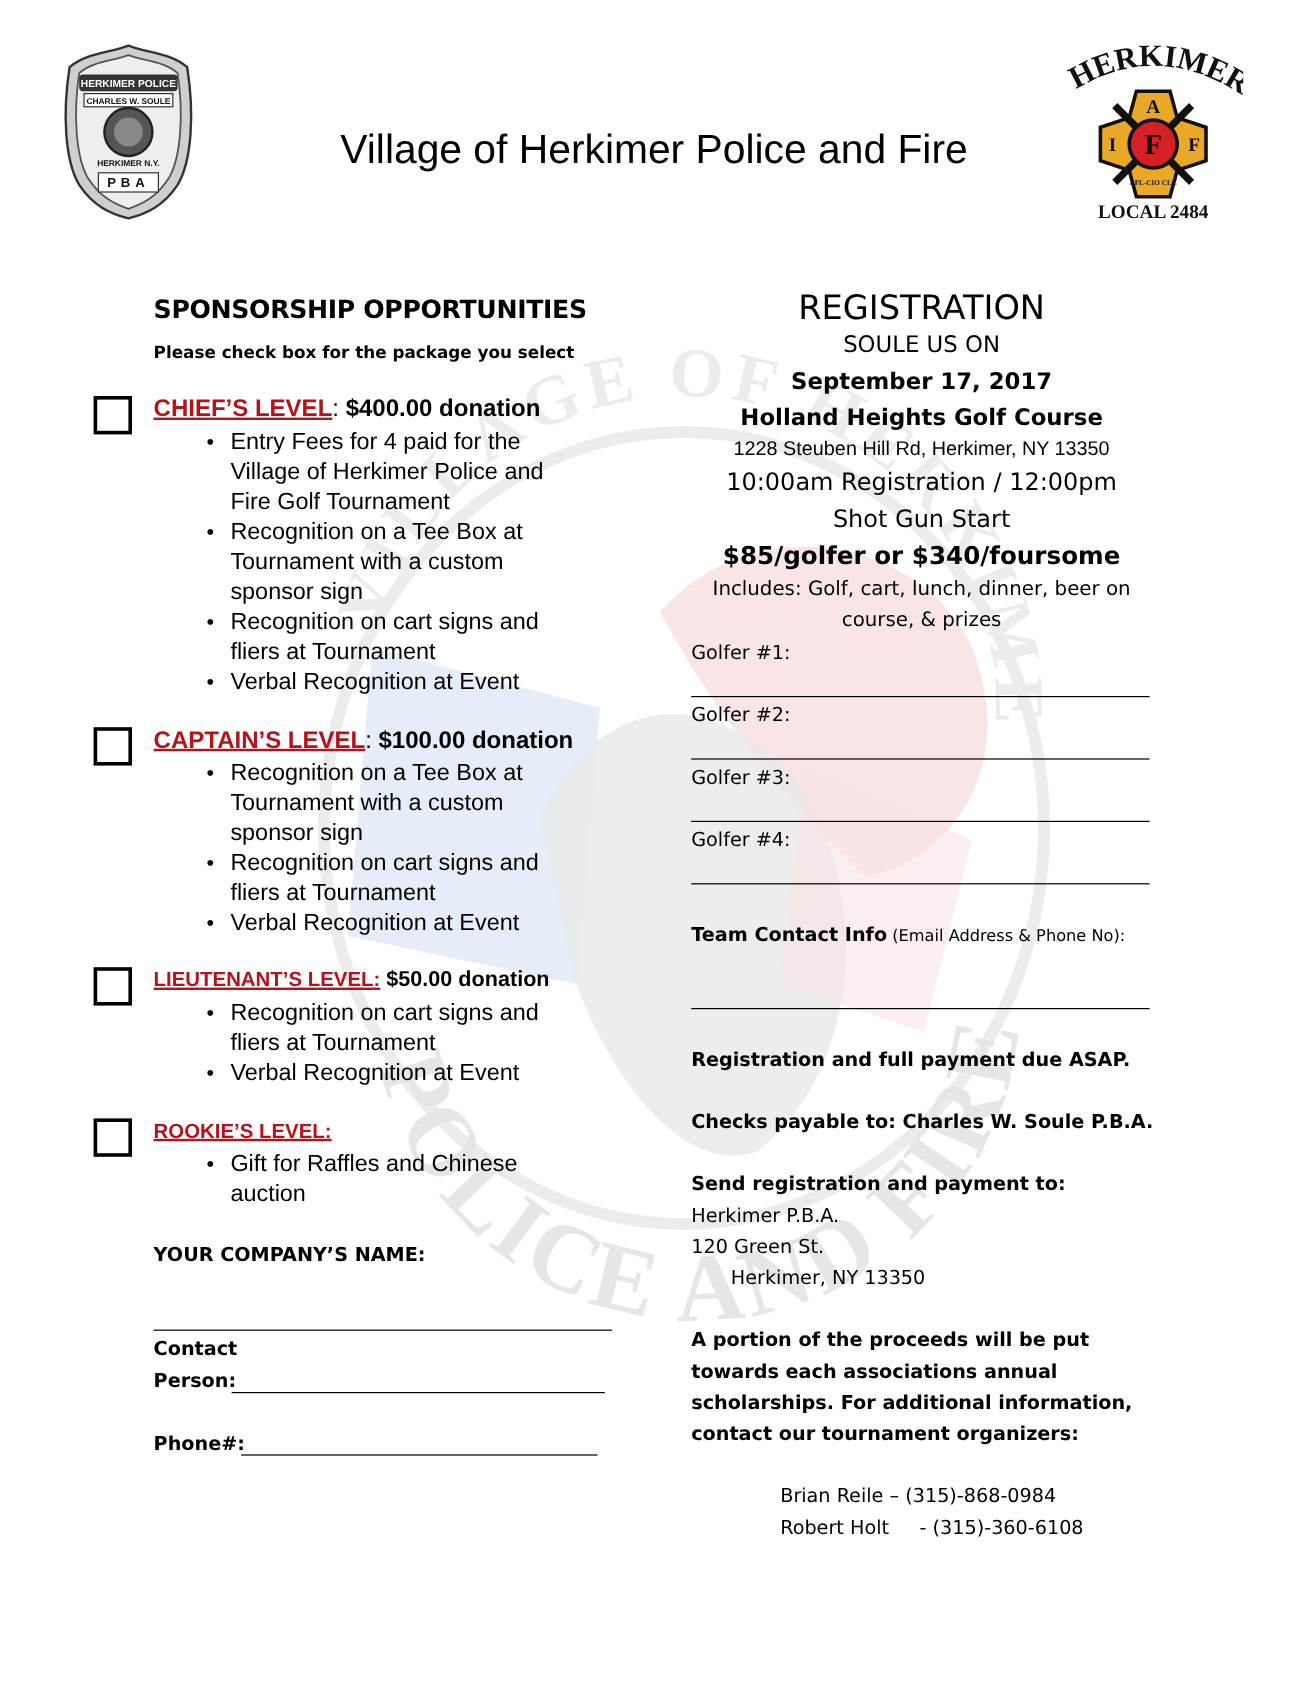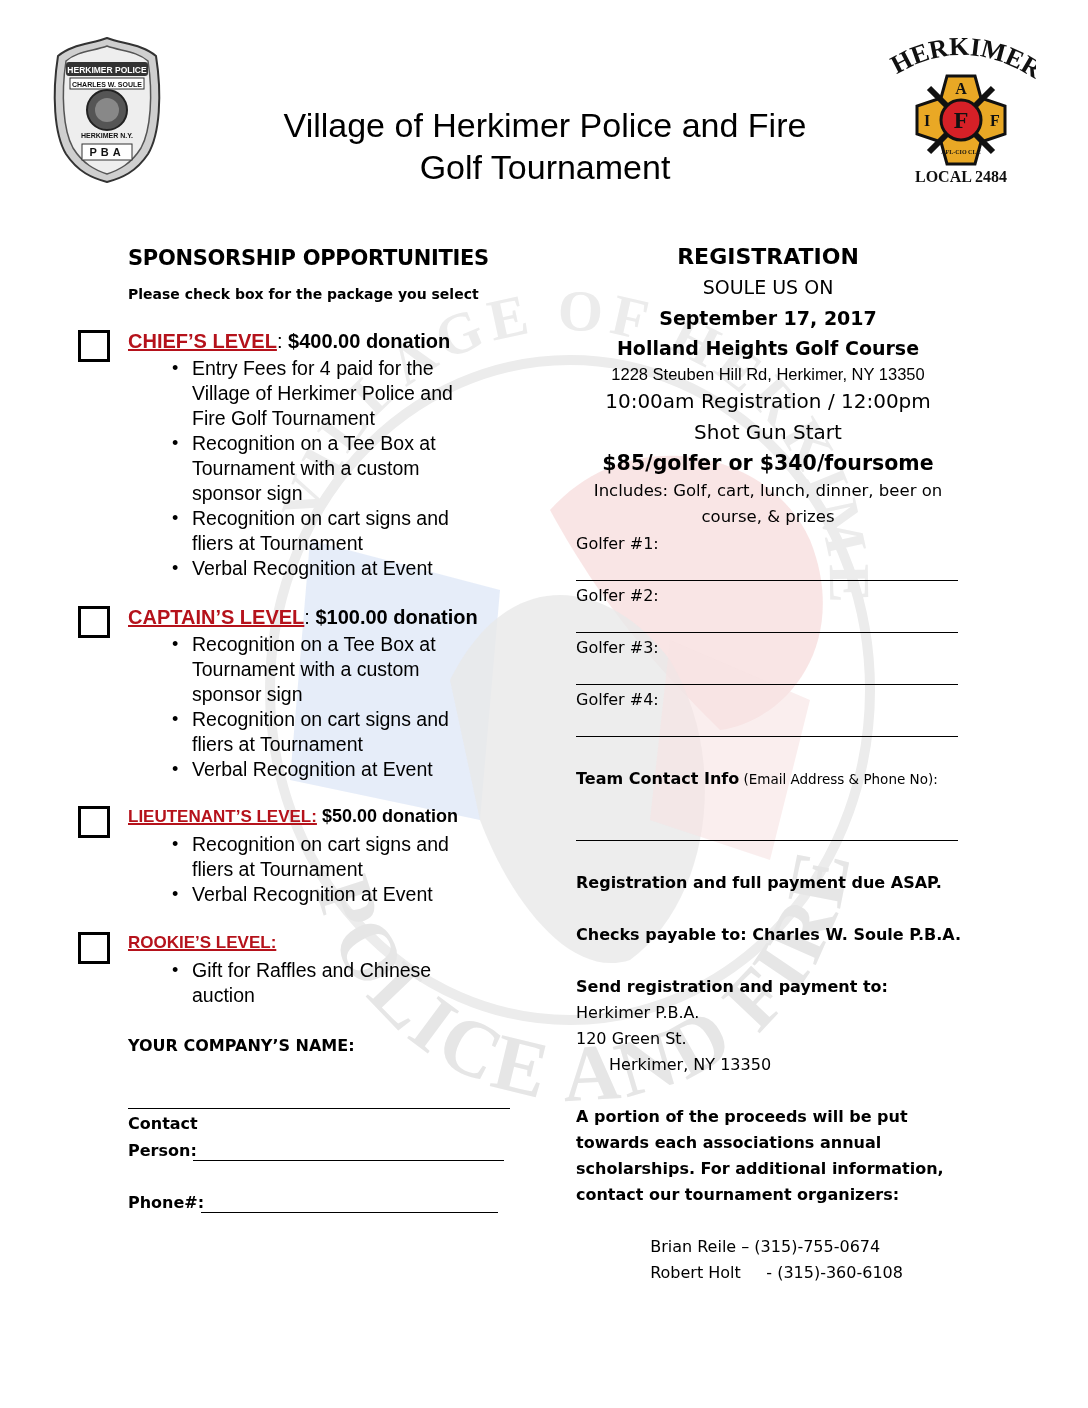--- a/index.html
+++ b/index.html
@@ -21,21 +21,21 @@
   .level .lvl-name { color: #b5121b; text-decoration: underline; text-decoration-thickness: 2px; }
   .level .lvl-name.small { font-size: 17px; }
   .level ul { position: absolute; left: 64px; top: 26px; margin: 0; padding: 0; list-style: none; width: 340px; }
   .level li { position: relative; padding-left: 50px; font-size: 19.5px; line-height: 25px; }
   .level li::before { content: "\2022"; position: absolute; left: 30px; top: 0; font-size: 18px; }
 
   .company { position: absolute; left: 128px; font-family: "DejaVu Sans", sans-serif; font-weight: bold; font-size: 16px; }
   .line { position: absolute; border-bottom: 1.3px solid #000; }
 
   .reg { position: absolute; left: 576px; width: 384px; text-align: center; font-family: "DejaVu Sans", sans-serif; }
-  .r-title { font-weight: bold; font-size: 22px; }
+  .r-title { font-weight: normal; font-size: 28px; }
   .r-norm { font-size: 19px; }
   .r-bold { font-weight: bold; font-size: 19px; }
   .r-addr { font-family: "Liberation Sans", sans-serif; font-size: 16.5px; }
   .r-time { font-size: 20px; line-height: 31px; }
   .r-price { font-weight: bold; font-size: 20.5px; }
   .r-incl { font-size: 16.5px; line-height: 26px; }
   .rl { position: absolute; left: 576px; font-family: "DejaVu Sans", sans-serif; font-size: 16px; line-height: 26px; }
   .rl.bold { font-weight: bold; }
   .small-paren { font-weight: normal; font-size: 13.5px; }
 </style>
@@ -55,21 +55,20 @@
   <text font-family="Liberation Serif, serif" font-size="58" font-weight="bold" fill="#ececec" letter-spacing="6">
     <textPath href="#arcTop" startOffset="8%">VILLAGE OF HERKIMER</textPath>
   </text>
   <text font-family="Liberation Serif, serif" font-size="80" font-weight="bold" fill="#e6e6e6" letter-spacing="4">
     <textPath href="#arcBot" startOffset="8%">POLICE AND FIRE</textPath>
   </text>
 </svg>
 
 <div class="abs title">
   <div>Village of Herkimer Police and Fire</div>
-  <div>Golf Tournament</div>
 </div>
 
 <svg class="abs badge" viewBox="0 0 110 150">
   <path d="M55,4 C70,10 90,10 104,22 C110,60 108,100 96,120 C84,138 70,144 55,148 C40,144 26,138 14,120 C2,100 0,60 6,22 C20,10 40,10 55,4 Z" fill="#cfcfcf" stroke="#333" stroke-width="2"></path>
   <path d="M55,12 C68,17 85,17 96,27 C101,60 99,96 89,114 C79,130 67,136 55,140 C43,136 31,130 21,114 C11,96 9,60 14,27 C25,17 42,17 55,12 Z" fill="#eeeeee" stroke="#555" stroke-width="1.5"></path>
   <rect x="14" y="28" width="82" height="14" fill="#333" rx="3"></rect>
   <text x="55" y="38.5" text-anchor="middle" font-size="8.5" font-weight="bold" fill="#fff" font-family="Liberation Sans, sans-serif">HERKIMER POLICE</text>
   <rect x="18" y="44" width="74" height="11" fill="#fff" stroke="#333"></rect>
   <text x="55" y="52.5" text-anchor="middle" font-size="7" font-weight="bold" fill="#111" font-family="Liberation Sans, sans-serif">CHARLES W. SOULE</text>
   <circle cx="55" cy="76" r="20" fill="#555" stroke="#222" stroke-width="2"></circle>
@@ -188,17 +187,17 @@
 <div class="rl" style="top:1000px;">Herkimer P.B.A.</div>
 <div class="rl" style="top:1026px;">120 Green St.</div>
 <div class="rl" style="top:1052px;margin-left:33px;">Herkimer, NY 13350</div>
 
 <div class="rl bold" style="top:1104px;">A portion of the proceeds will be put</div>
 <div class="rl bold" style="top:1130px;">towards each associations annual</div>
 <div class="rl bold" style="top:1156px;">scholarships. For additional information,</div>
 <div class="rl bold" style="top:1182px;">contact our tournament organizers:</div>
 
 <div class="rl" style="top:1208px; left:640px; white-space:pre;">
-  <span>Brian Reile</span><span> – </span><span>(315)-755-0674</span>
+  <span>Brian Reile</span><span> – </span><span>(315)-868-0984</span>
 </div>
 <div class="rl" style="top:1234px; left:640px; white-space:pre;">
   <span>Robert Holt</span><span>     - </span><span>(315)-360-6108</span>
 </div>
 
 </body></html>

